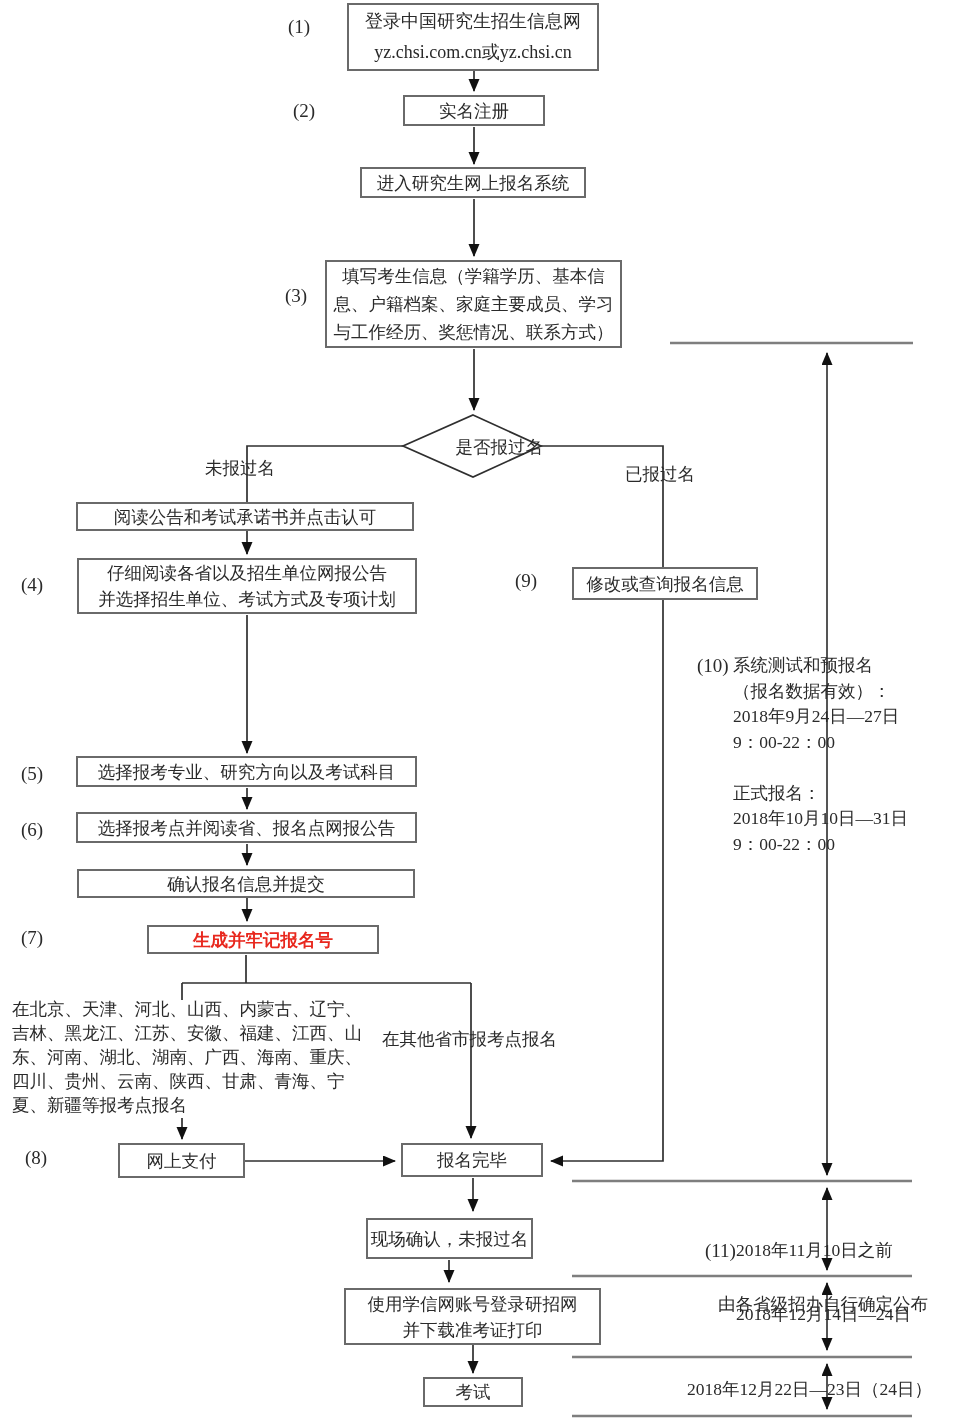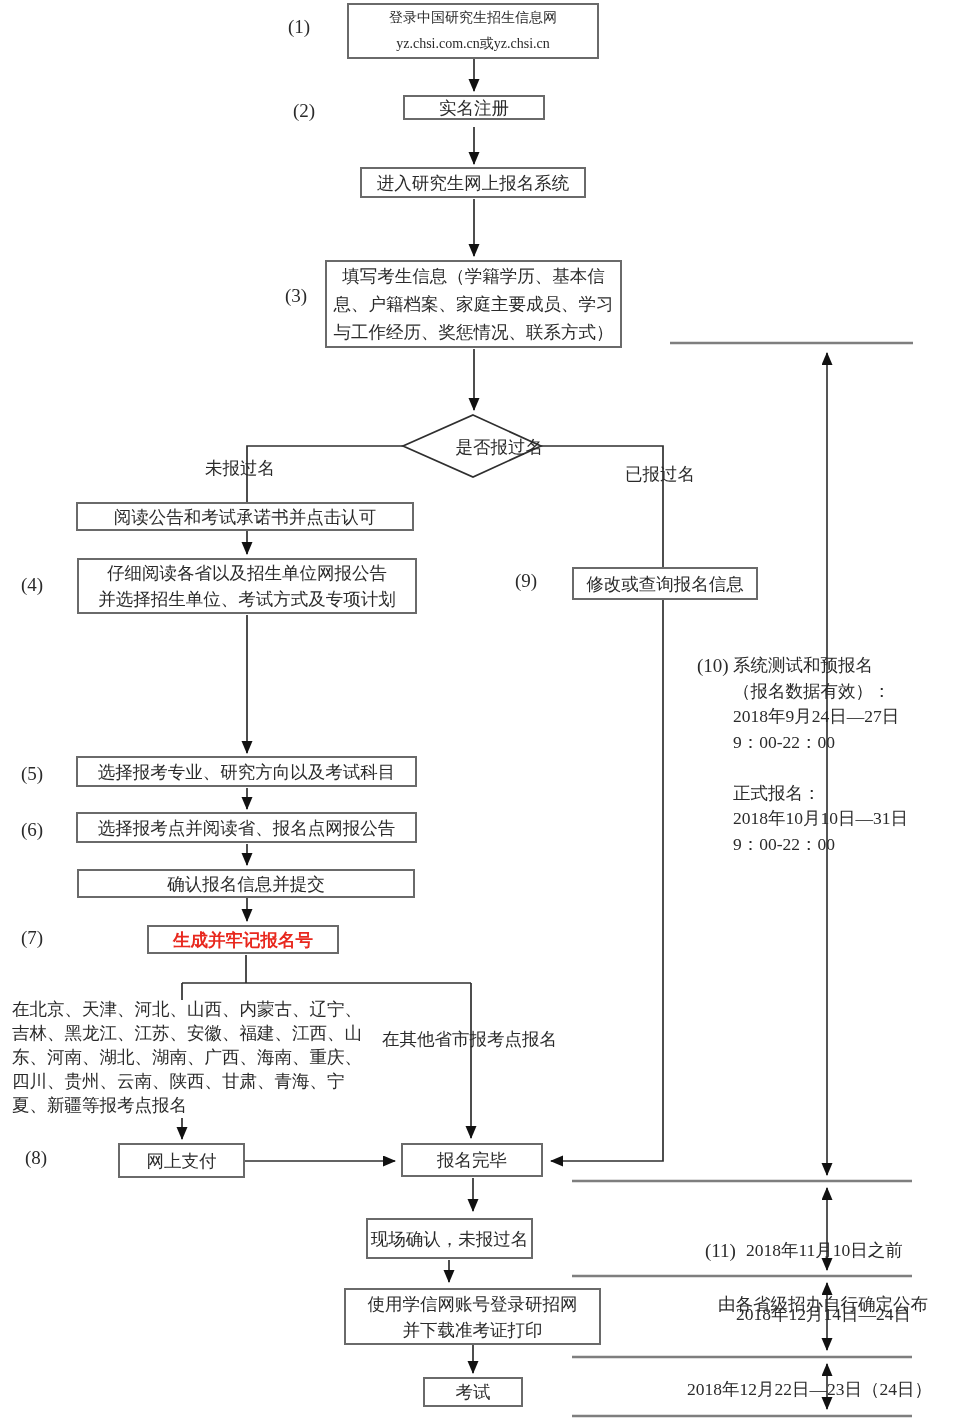--- a/index.html
+++ b/index.html
@@ -17,21 +17,21 @@
   .num{
     position:absolute;z-index:2;font-size:19px;color:#2a2a2a;white-space:nowrap;
   }
   .floating{
     position:absolute;z-index:2;font-size:17.5px;white-space:pre-line;line-height:24px;color:#2a2a2a;
   }
   .dlabel{
     position:absolute;z-index:3;text-align:right;font-size:17.5px;
   }
   .red-bold{font-weight:bold;}
-  .tl-row1{display:flex;gap:10px;align-items:flex-start;}
+  .tl-row1{display:flex;gap:0;align-items:flex-start;}
   .tl-indent{padding-left:13px;}
 </style>
 </head>
 <body>
 
 <div id="canvas">
 
   <svg id="wires" width="954" height="1421" viewBox="0 0 954 1421">
     <defs>
       <marker id="ah" markerUnits="userSpaceOnUse" markerWidth="14" markerHeight="12" refX="12" refY="5.5" orient="auto-start-reverse">
@@ -72,26 +72,26 @@
     <g stroke="#1d1d1d" stroke-width="1.5" fill="none">
       <path d="M827,353 V1175" marker-start="url(#ah)" marker-end="url(#ah)"></path>
       <path d="M827,1188 V1270" marker-start="url(#ah)" marker-end="url(#ah)"></path>
       <path d="M827,1283 V1350" marker-start="url(#ah)" marker-end="url(#ah)"></path>
       <path d="M827,1364 V1409" marker-start="url(#ah)" marker-end="url(#ah)"></path>
     </g>
 
     <polygon points="473,415 541,446 473,477 403,446" fill="#ffffff" stroke="#2f2f2f" stroke-width="1.7"></polygon>
   </svg>
 
-  <div class="box" style="left:347px;top:3px;width:252px;height:56px;font-size:14px;line-height:26px;">
+  <div class="box" style="left:347px;top:3px;width:252px;height:68px;font-size:18px;line-height:31px;">
     <span class="lbl">登录中国研究生招生信息网
 yz.chsi.com.cn或yz.chsi.cn</span>
   </div>
 
-  <div class="box" style="left:403px;top:95px;width:142px;height:25px;">
+  <div class="box" style="left:403px;top:95px;width:142px;height:31px;">
     <span class="lbl">实名注册</span>
   </div>
 
   <div class="box" style="left:325px;top:260px;width:297px;height:88px;line-height:28px;">
     <span class="lbl">填写考生信息（学籍学历、基本信
 息、户籍档案、家庭主要成员、学习
 与工作经历、奖惩情况、联系方式）</span>
   </div>
 
   <div class="box" style="left:360px;top:167px;width:226px;height:31px;">
@@ -118,21 +118,21 @@
   </div>
 
   <div class="box" style="left:76px;top:812px;width:341px;height:31px;">
     <span class="lbl">选择报考点并阅读省、报名点网报公告</span>
   </div>
 
   <div class="box" style="left:77px;top:869px;width:338px;height:29px;">
     <span class="lbl">确认报名信息并提交</span>
   </div>
 
-  <div class="box" style="left:147px;top:925px;width:192px;height:29px;">
+  <div class="box" style="left:147px;top:925px;width:232px;height:29px;">
     <span class="lbl red-bold" style="color: rgb(232, 40, 30);">生成并牢记报名号</span>
   </div>
 
   <div class="box" style="left:118px;top:1143px;width:127px;height:35px;">
     <span class="lbl">网上支付</span>
   </div>
 
   <div class="box" style="left:401px;top:1143px;width:142px;height:34px;">
     <span class="lbl">报名完毕</span>
   </div>

